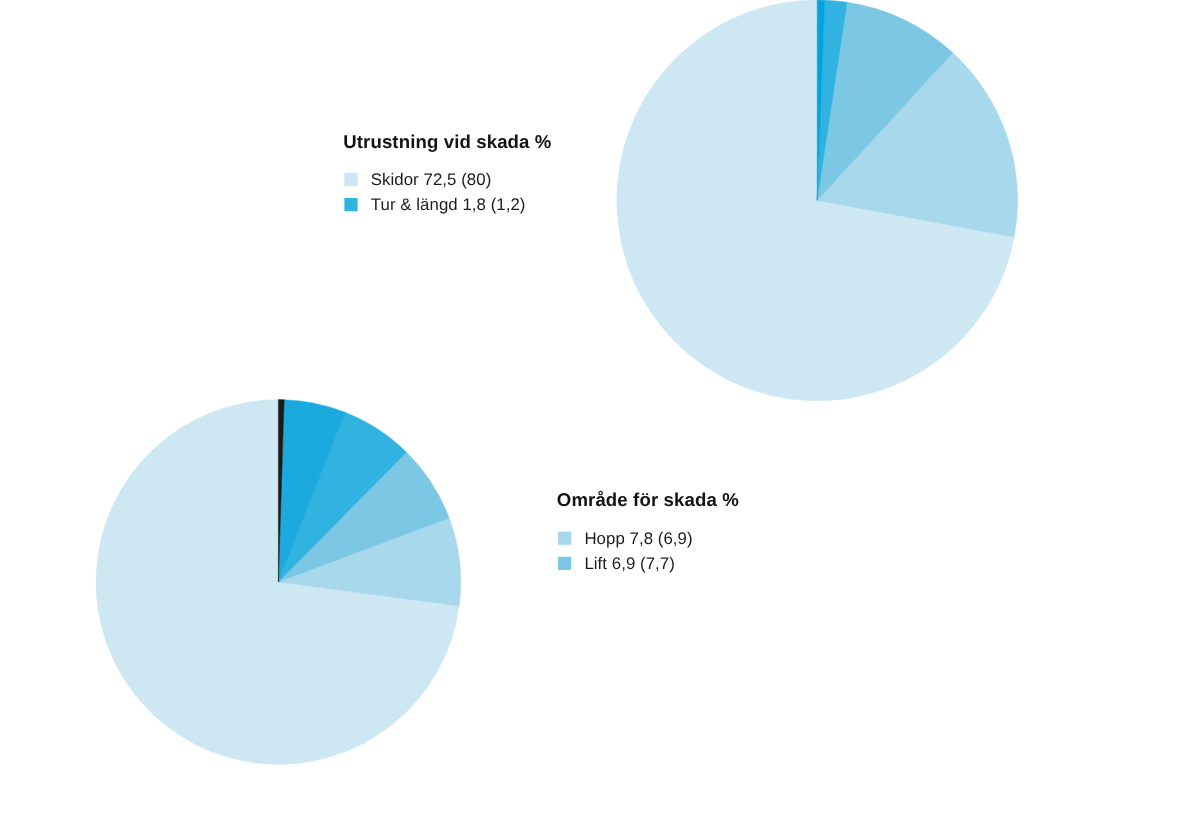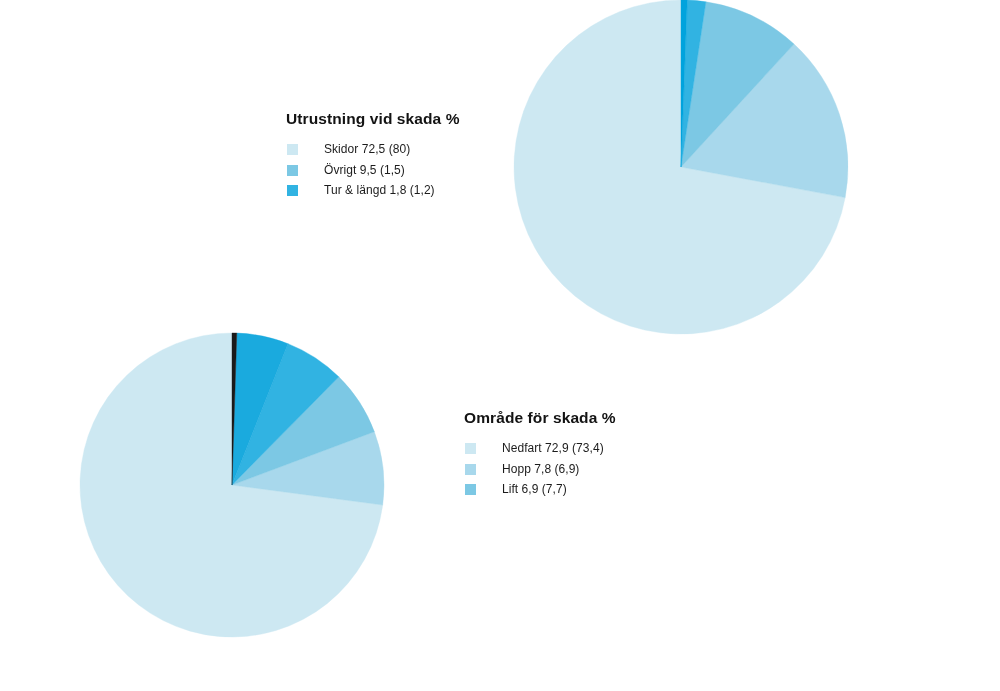--- a/index.html
+++ b/index.html
@@ -76,25 +76,24 @@
     white-space: nowrap;
   }
   .legend-swatch {
     width: 11px;
     height: 11px;
     flex: 0 0 11px;
     margin-right: 11px;
     margin-left: 1px;
   }
   .legend-label {
-    font-size: 12px;
+    font-size: 14px;
     line-height: 17px;
     color: #1c1c1c;
     letter-spacing: 0.05px;
-    margin-left: 15px;
   }
 </style>
 </head>
 <body>
 
 <div class="figure-canvas">
 
   <div class="pie-chart" id="pie-equipment-wrap">
     <svg id="pie-equipment-svg" width="334" height="334" viewBox="0 0 334 334" aria-label="Utrustning vid skada">
         <path d="M 168 168 L 168.000 1.000 A 167 167 0 1 0 332.173 198.596 Z" fill="#cde8f2" stroke="#cde8f2" stroke-width="0.4">
@@ -139,37 +138,29 @@
   </div>
 
   <div class="legend" id="legend-equipment">
     <div class="legend-title">Utrustning vid skada %</div>
     <ul class="legend-items" id="legend-equipment-items">
         <li class="legend-item">
           <span class="legend-swatch" style="background: rgb(205, 232, 242);"></span>
           <span class="legend-label">Skidor 72,5 (80)</span>
         </li>
         <li class="legend-item">
-          <span class="legend-swatch" style="background: rgb(124, 200, 228);"></span>
-          <span class="legend-label">Övrigt 9,5 (1,5)</span>
-        </li>
-        <li class="legend-item">
           <span class="legend-swatch" style="background: rgb(49, 179, 226);"></span>
           <span class="legend-label">Tur &amp; längd 1,8 (1,2)</span>
         </li>
       </ul>
   </div>
 
   <div class="legend" id="legend-area">
     <div class="legend-title">Område för skada %</div>
     <ul class="legend-items" id="legend-area-items">
-        <li class="legend-item">
-          <span class="legend-swatch" style="background: rgb(205, 232, 242);"></span>
-          <span class="legend-label">Nedfart 72,9 (73,4)</span>
-        </li>
         <li class="legend-item">
           <span class="legend-swatch" style="background: rgb(168, 216, 236);"></span>
           <span class="legend-label">Hopp 7,8 (6,9)</span>
         </li>
         <li class="legend-item">
           <span class="legend-swatch" style="background: rgb(124, 200, 228);"></span>
           <span class="legend-label">Lift 6,9 (7,7)</span>
         </li>
       </ul>
   </div>

